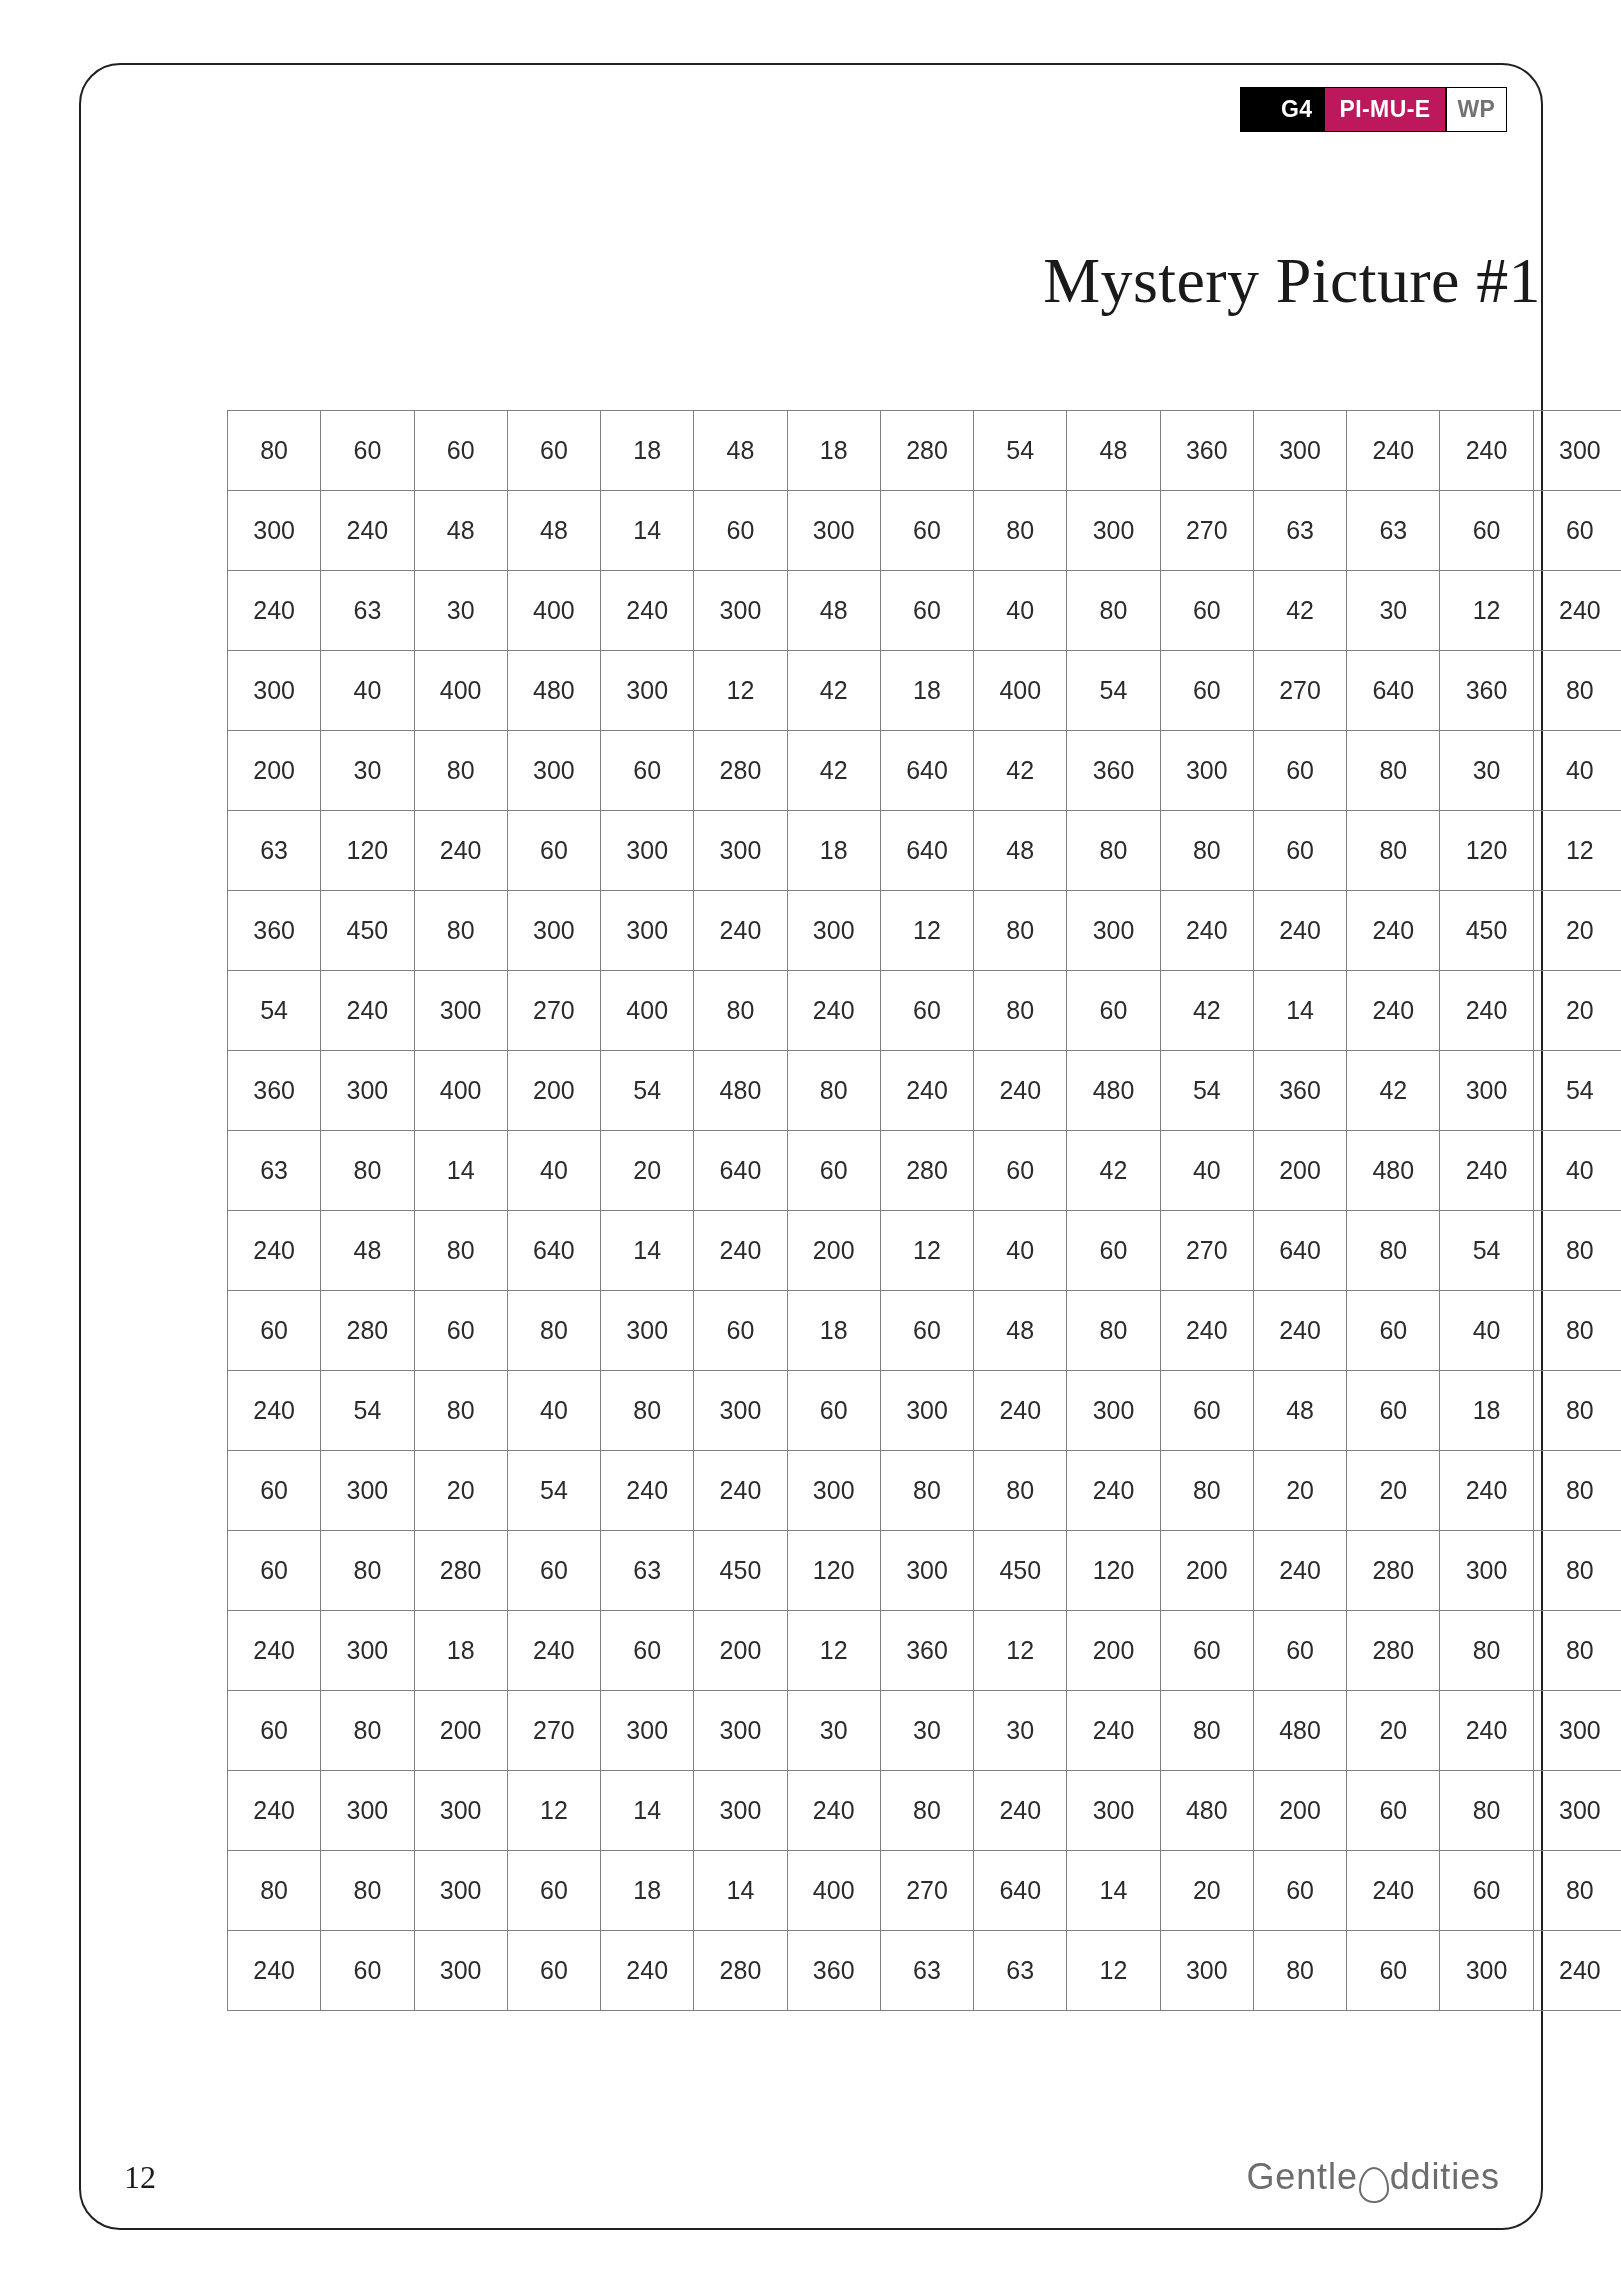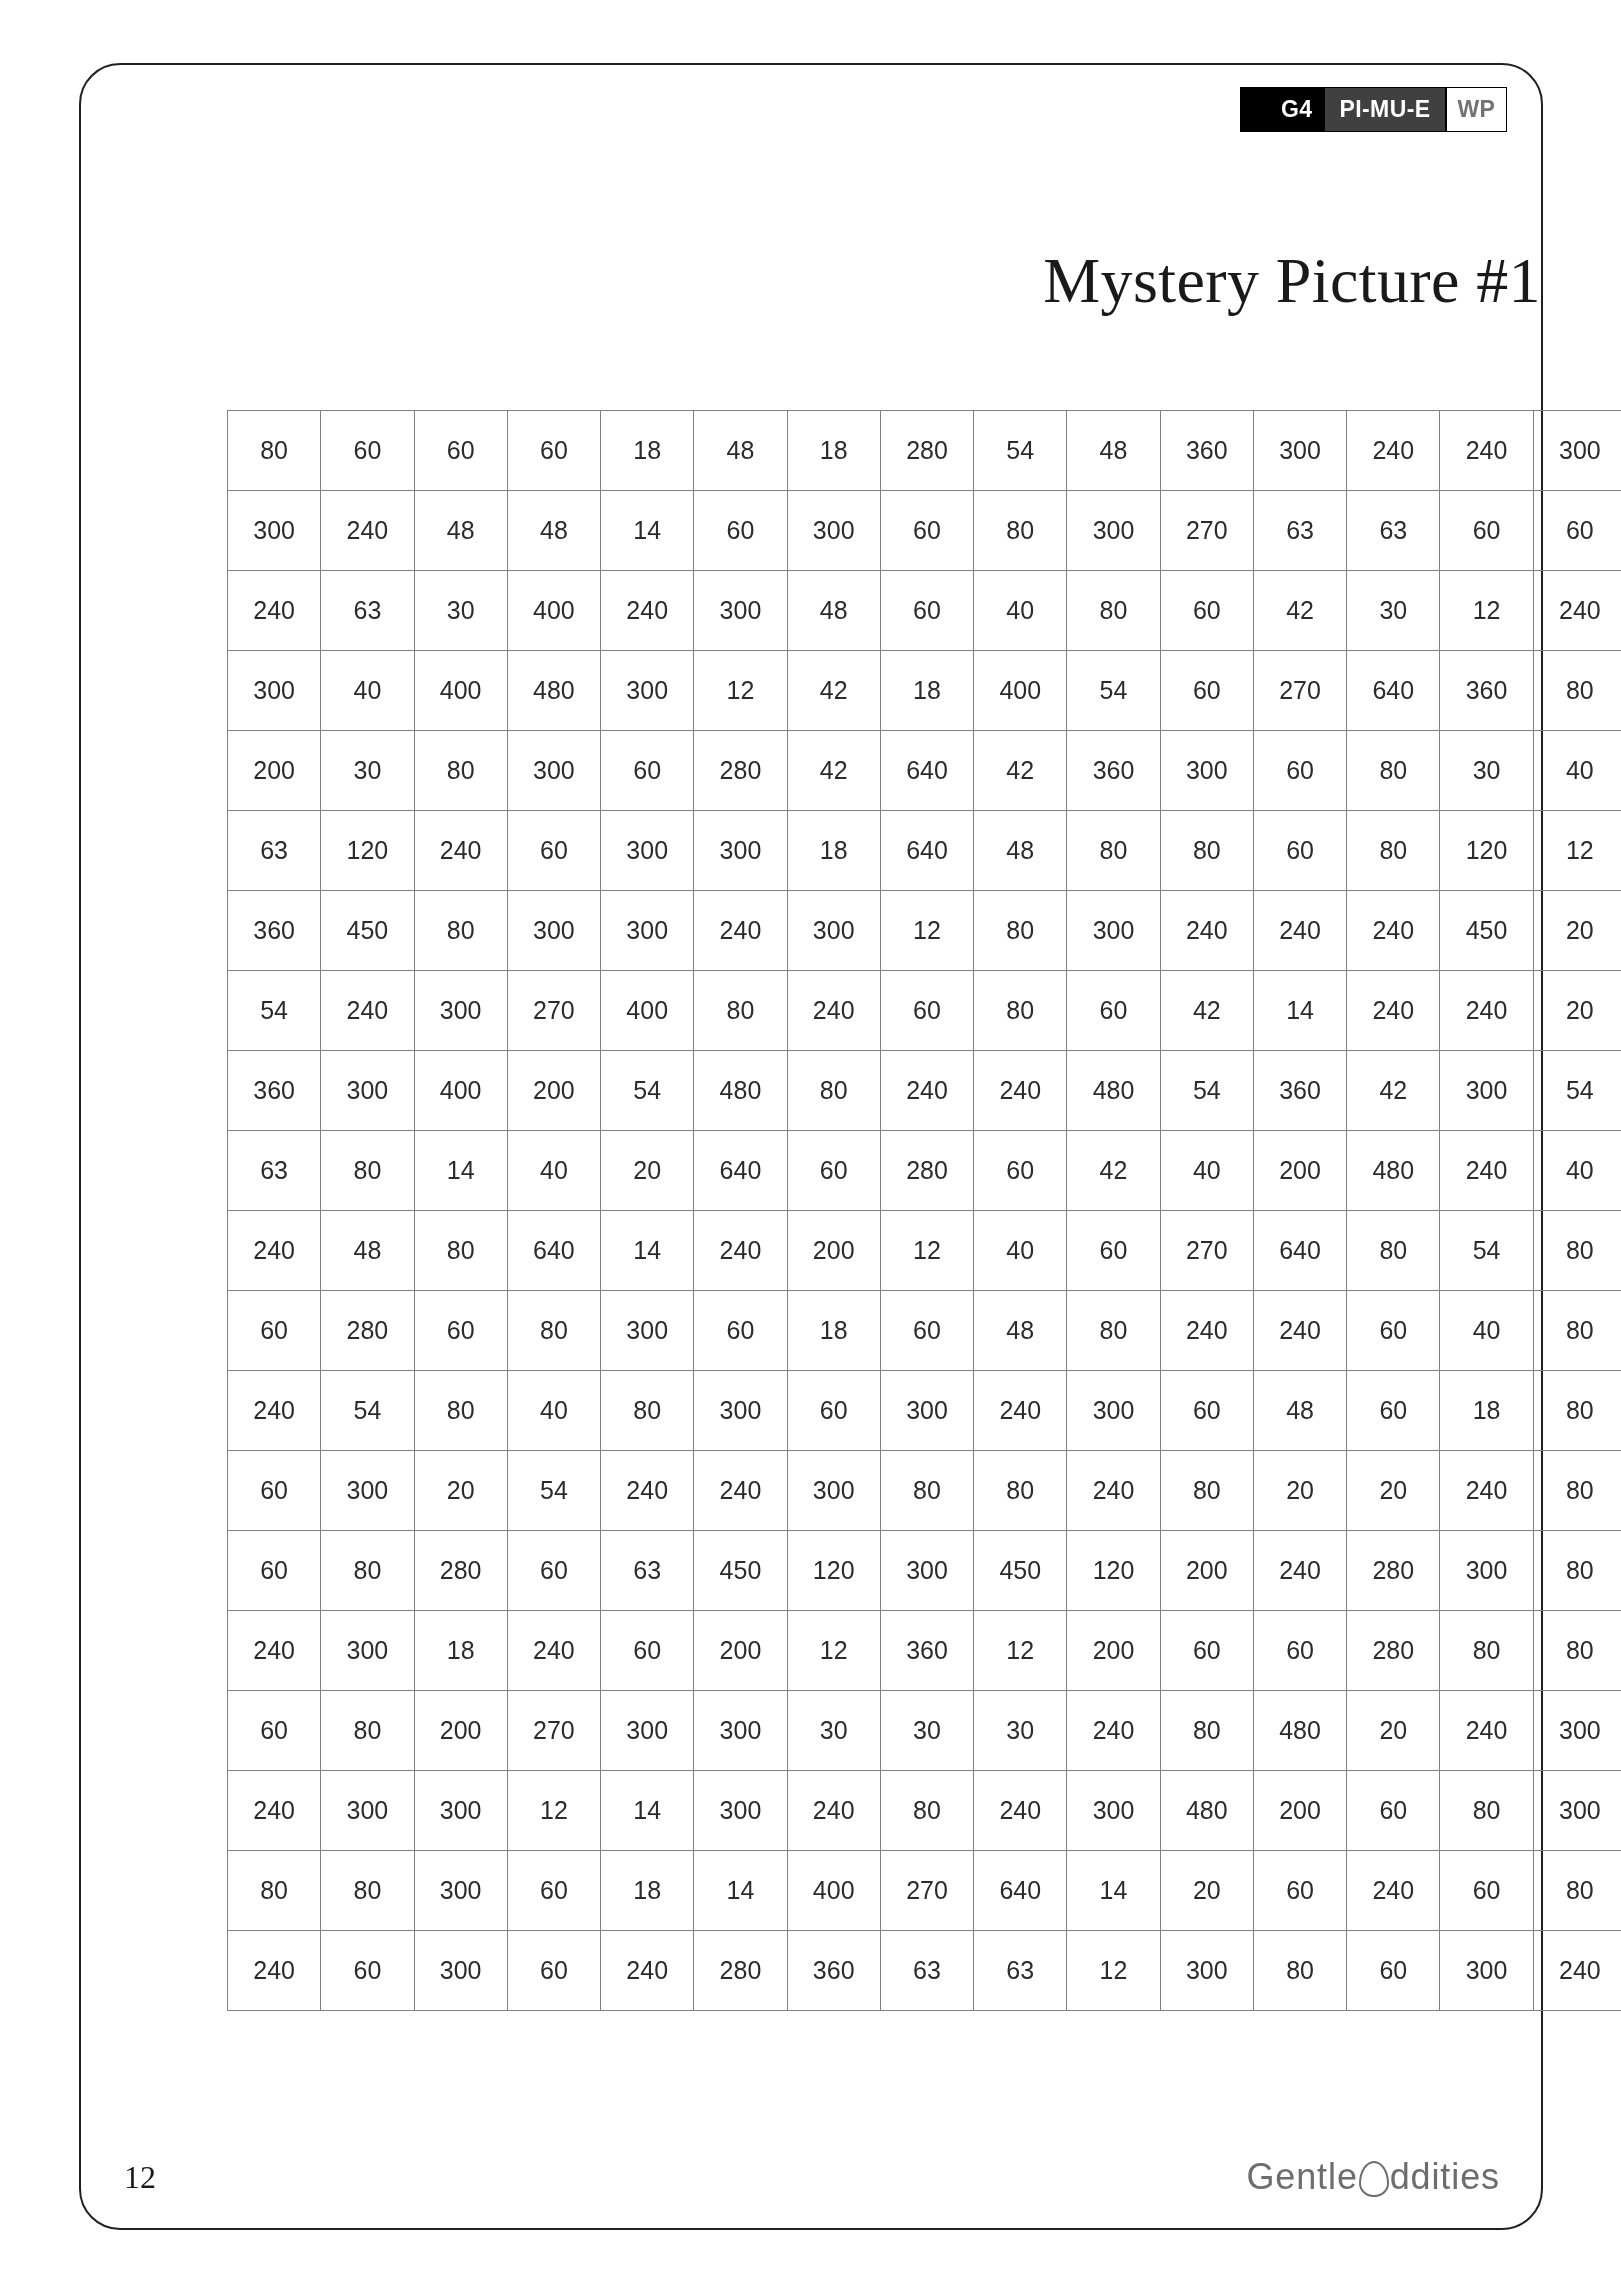--- a/index.html
+++ b/index.html
@@ -74,21 +74,21 @@
   .tag.dark {
     background: #000000;
     color: #ffffff;
     padding-left: 40px;
   }
   .tag.light {
     background: #ffffff;
     color: #737373;
   }
   .tag.mid {
-    background: #404040;
+    background: #be185d;
     color: #ffffff;
     padding: 0 14.3px;
   }
 
   .title {
     position: absolute;
     left: 0;
     right: 0;
     top: 179px;
     text-align: right;
@@ -125,21 +125,21 @@
     left: 43px;
     bottom: 32px;
     font-size: 32px;
     color: #1a1a1a;
   }
   .brand {
     position: absolute;
     right: 41px;
     bottom: 30px;
     display: flex;
-    align-items: flex-start;
+    align-items: flex-end;
     font-family: "Liberation Sans", sans-serif;
     font-size: 36px;
     letter-spacing: 0.9px;
     color: #6d6d6d;
   }
   .brand .egg {
     display: inline-block;
     width: 30px;
     height: 36px;
     border: 2.2px solid #6d6d6d;

